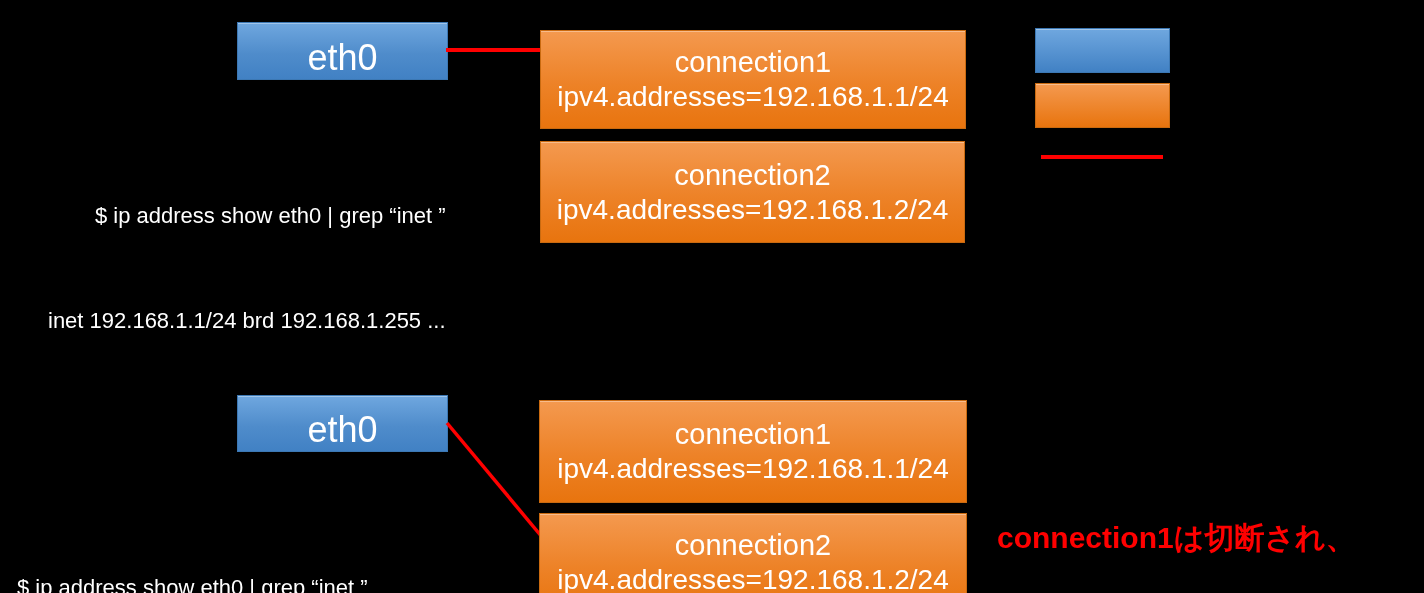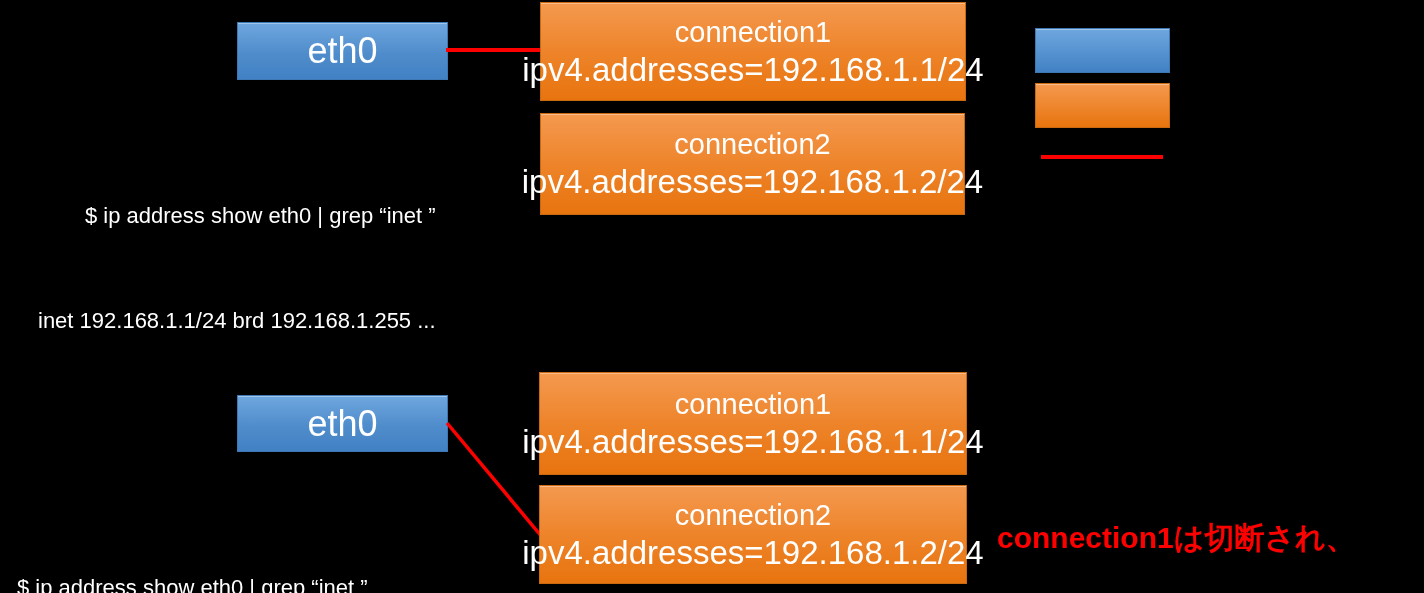--- a/index.html
+++ b/index.html
@@ -10,45 +10,46 @@
     font-family:"Liberation Sans", sans-serif;
     overflow:hidden;
   }
   
   .device-box{
     position:absolute;
     background:linear-gradient(to bottom,#6FA7DF 0%,#4F8CCB 55%,#4181C4 100%);
     border:1px solid #3C78B4;
     box-shadow:inset 0 1px 0 rgba(255,255,255,.35);
     color:#fff;
-    display:flex;align-items:center;justify-content:center;
+    display:flex;align-items:flex-end;justify-content:center;
     font-size:36px;
   }
   
   .conn-box{
     position:absolute;
     background:linear-gradient(to bottom,#F4994F 0%,#ED8227 55%,#E8740E 100%);
     border:1px solid #C96A10;
     box-shadow:inset 0 1px 0 rgba(255,255,255,.35);
     color:#fff;
     display:flex;flex-direction:column;align-items:center;justify-content:center;
     gap:6px;
+    margin-top:28px;
   }
   .conn-title{font-size:29px;line-height:1;}
-  .conn-detail{font-size:33px;line-height:1;}
+  .conn-detail{font-size:28px;line-height:1;}
   
   .link-line{
     position:absolute;height:4px;background:#FF0000;
   }
   .link-svg{position:absolute;display:block;}
   
   .terminal{
     position:absolute;color:#fff;font-size:22px;line-height:35px;white-space:pre;text-align:right;
   }
-  .terminal .indent{margin-left:21px;}
+  .terminal .indent{margin-left:31px;}
   
   .legend-swatch{position:absolute;}
   .legend-blue{
     background:linear-gradient(to bottom,#6FA7DF 0%,#4181C4 100%);
     border:1px solid #3C78B4;
     box-shadow:inset 0 1px 0 rgba(255,255,255,.35);
   }
   .legend-orange{
     background:linear-gradient(to bottom,#F4994F 0%,#E8740E 100%);
     border:1px solid #C96A10;

